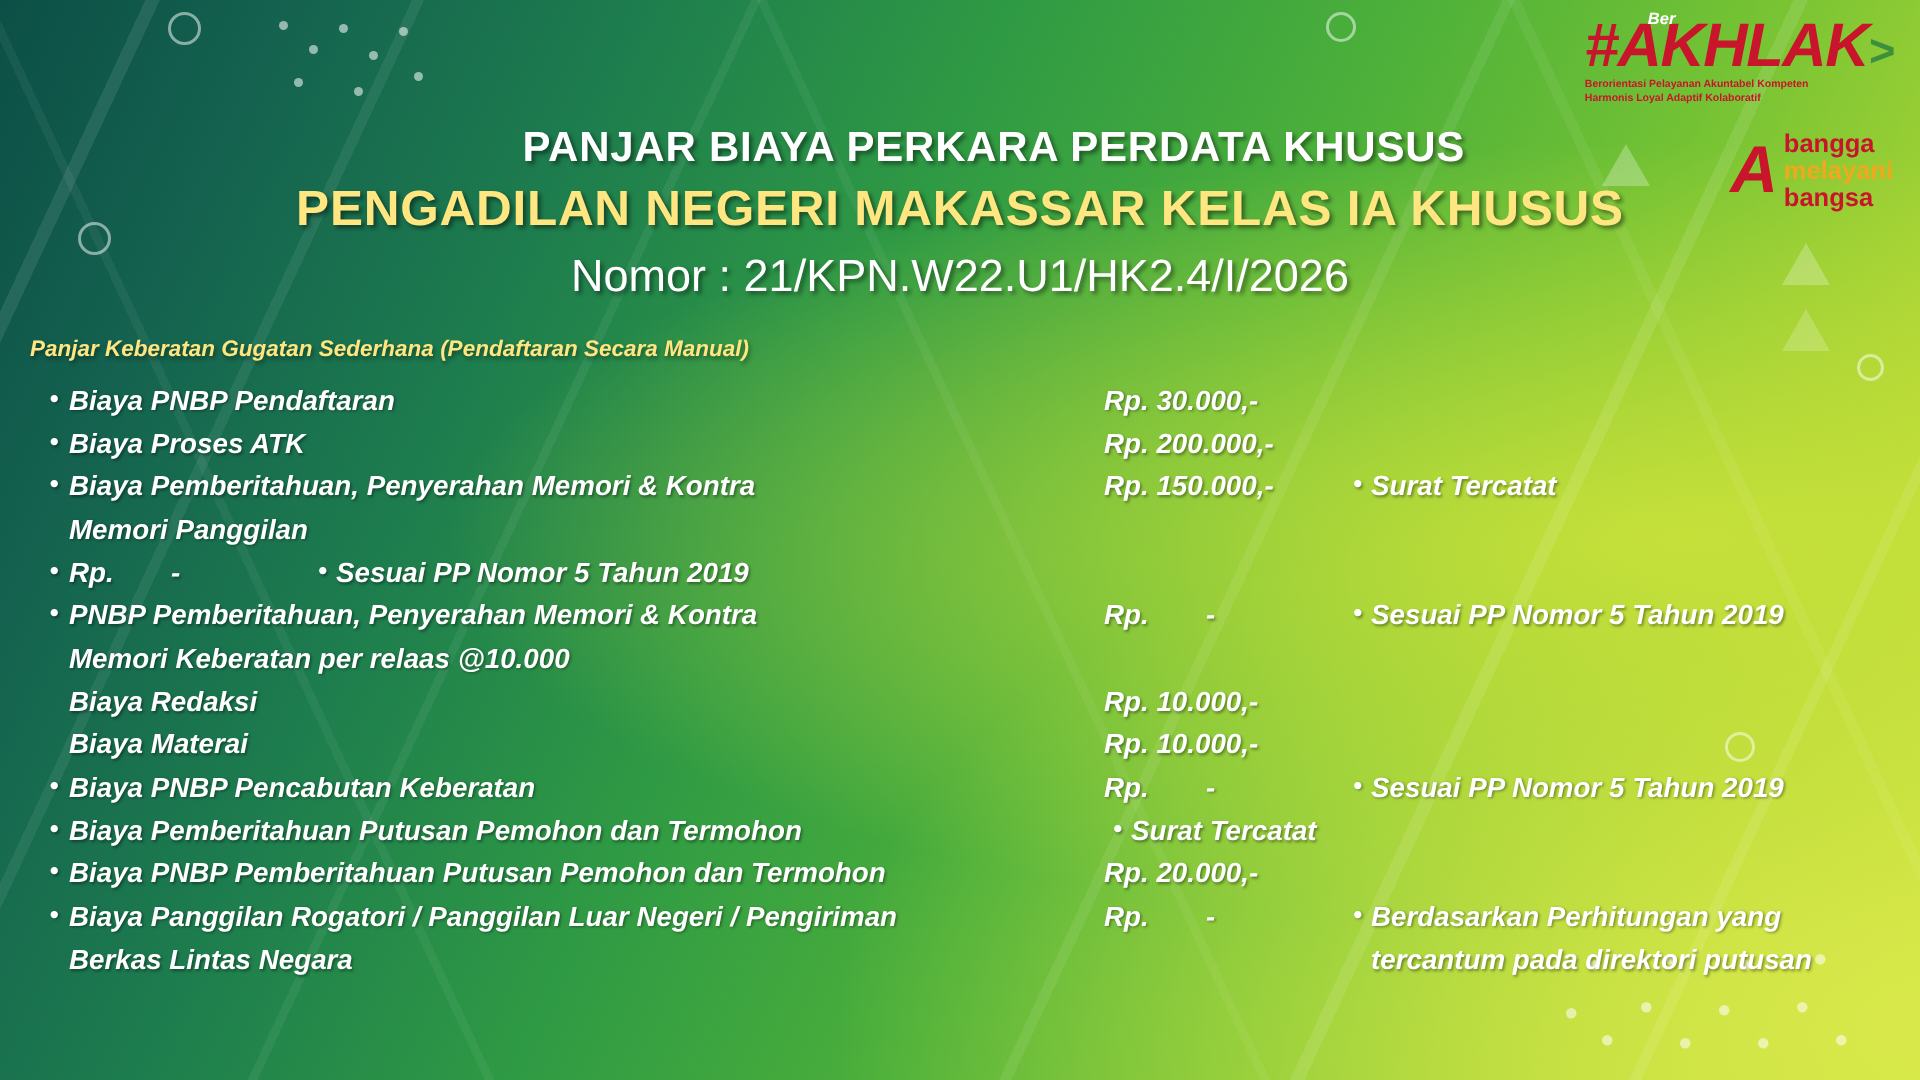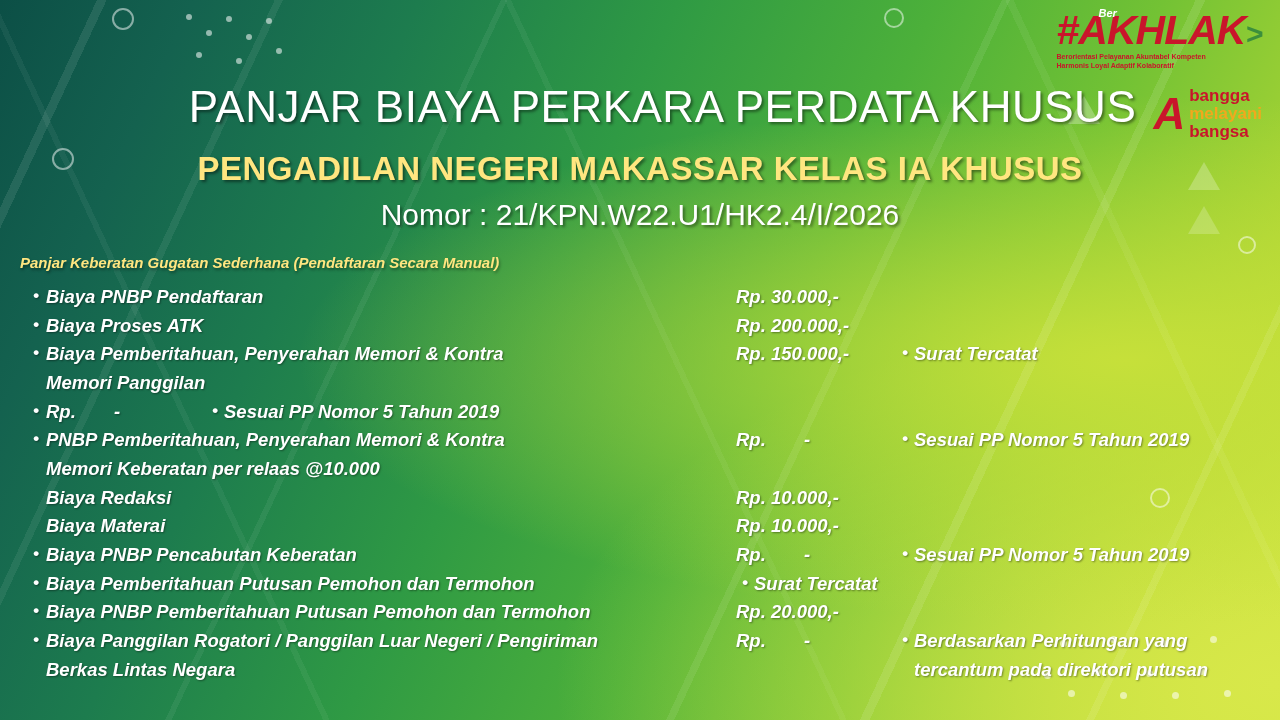--- a/index.html
+++ b/index.html
@@ -69,26 +69,26 @@
     font-style: italic;
   }
   .bangga .txt { line-height: 1.08; font-weight: 800; font-size: 17px; }
   .bangga .l1 { color: #c9152b; }
   .bangga .l2 { color: #f2a81d; }
   .bangga .l3 { color: #c9152b; }
 
   
   .titles { position: relative; z-index: 5; text-align: center; padding-top: 82px; }
   .t1 {
-    font-size: 44px; font-weight: 400; color: #ffffff; letter-spacing: 0.5px;
+    font-size: 28px; font-weight: 700; color: #ffffff; letter-spacing: 0.5px;
     text-shadow: 2px 2px 3px rgba(0,0,0,0.45);
     padding-left: 45px;
   }
   .t2 {
-    margin-top: 18px;
+    margin-top: 6px;
     font-size: 33px; font-weight: 900; color: #ffe680; letter-spacing: 0.5px;
     text-shadow: 2px 2px 3px rgba(0,0,0,0.45);
   }
   .t3 {
     margin-top: 10px;
     font-size: 30px; font-weight: 400; color: #ffffff;
     text-shadow: 2px 2px 3px rgba(0,0,0,0.45);
   }
   .subtitle {
     position: relative; z-index: 5;

